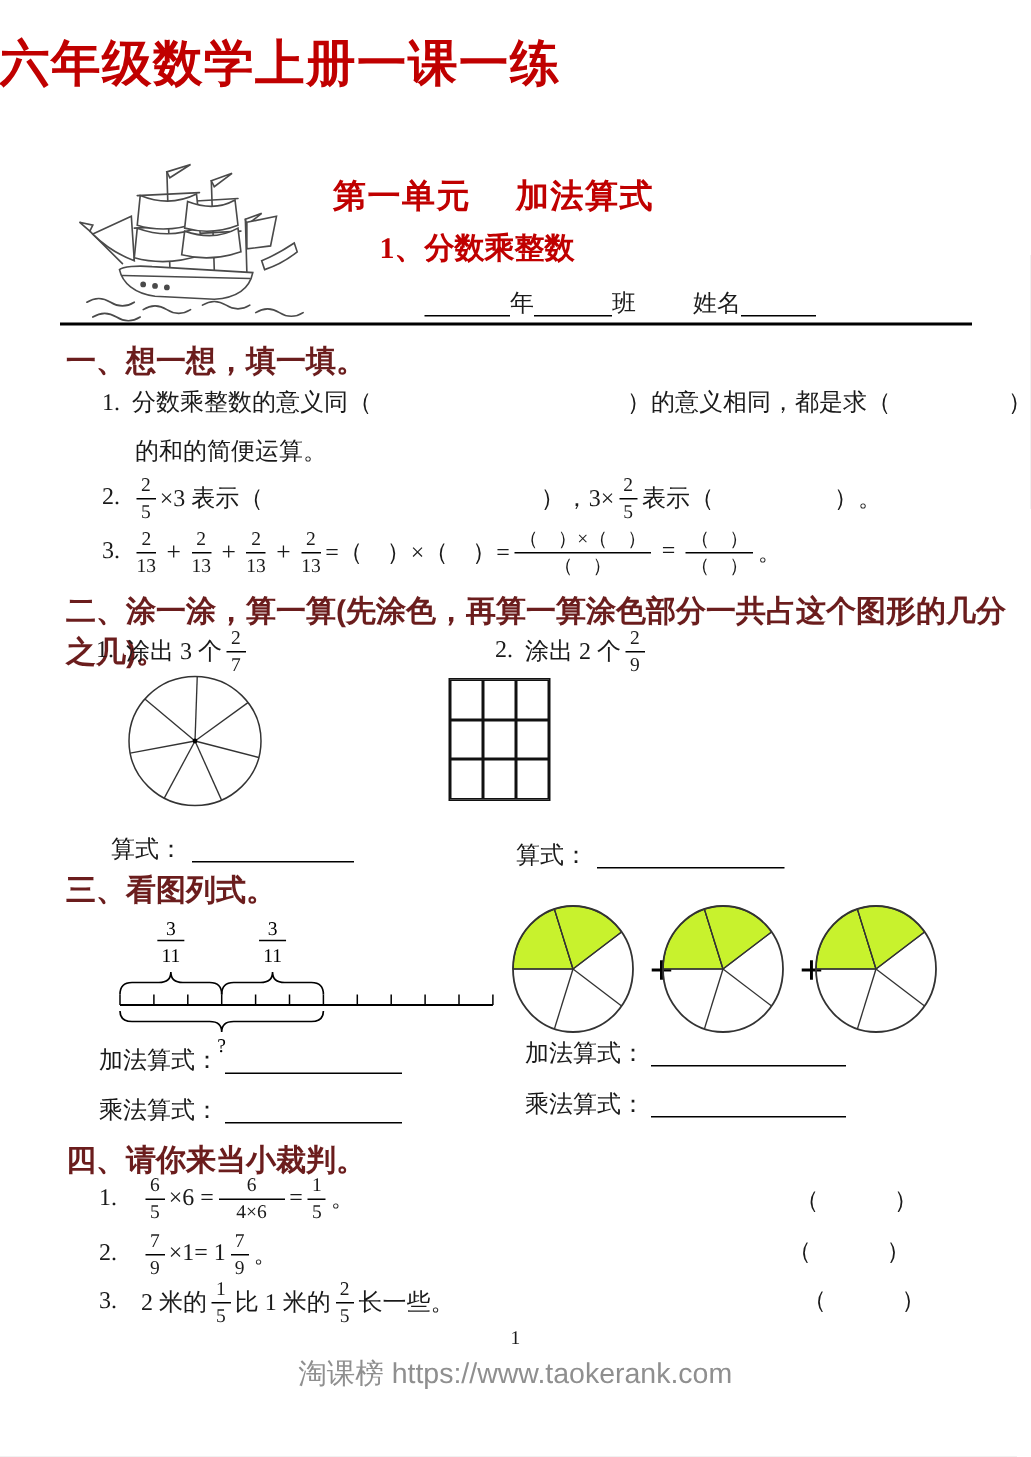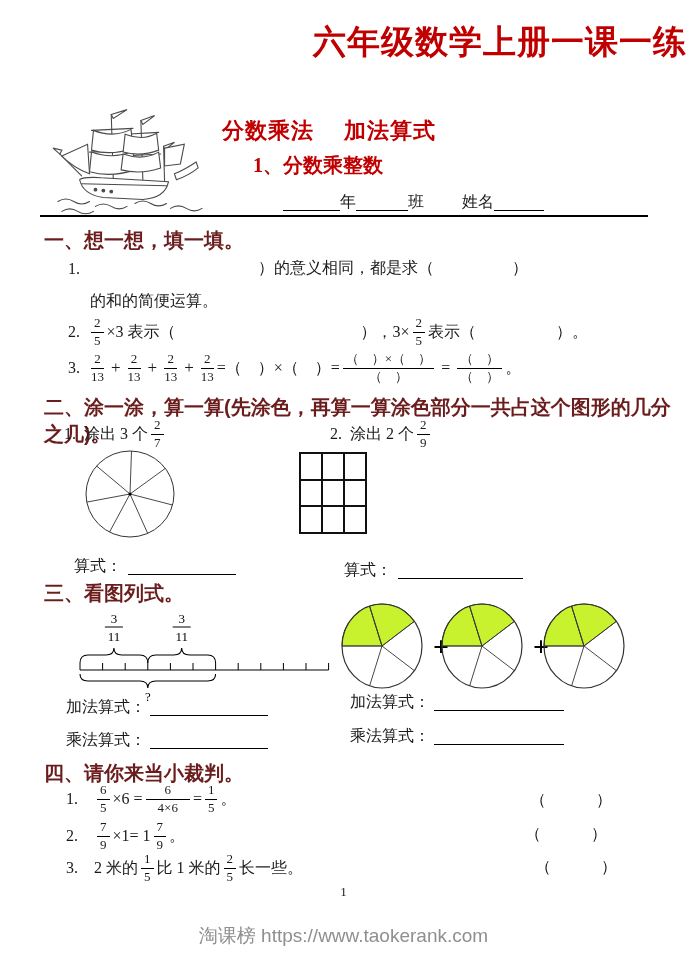--- a/index.html
+++ b/index.html
@@ -1,20 +1,20 @@
 <!DOCTYPE html>
 <html><head>
 <meta charset="utf-8">
 <style>
   html,body{margin:0;padding:0;background:#e8e8e8;}
   .page{position:relative;width:687px;height:971px;background:#ffffff;margin:0 auto;
         font-family:"Liberation Serif","DejaVu Serif",serif;color:#1a1a1a;overflow:hidden;}
   .hei{font-family:"Liberation Sans","DejaVu Sans",sans-serif;font-weight:bold;}
   .abs{position:absolute;}
-  .main-title{top:20px;left:0;width:100%;text-align:right;font-size:33px;letter-spacing:1px;}
+  .main-title{top:20px;left:0;width:100%;text-align:left;font-size:33px;letter-spacing:1px;}
   .unit-title{top:116px;left:222px;font-size:22px;letter-spacing:1px;font-weight:bold;}
   .lesson-title{top:152px;left:253px;font-size:20px;font-weight:bold;}
   .name-line{top:192px;left:283px;font-size:17px;}
   .rule{top:215px;left:40px;width:608px;border-top:2px solid #000;height:0;}
   .sec-title{font-size:20px;}
   .row{display:flex;align-items:center;font-size:16px;white-space:nowrap;}
   .frac{display:inline-flex;flex-direction:column;align-items:stretch;text-align:center;
         font-size:13px;line-height:1.15;margin:0 3px;vertical-align:middle;}
   .frac .fn{border-bottom:1px solid #000;padding:0 3px 1px 3px;display:block;}
   .frac .fd{padding-top:1px;display:block;}
@@ -80,40 +80,41 @@
         <path d="M6,98 Q14,93 22,98 T38,98"></path>
         <path d="M44,103 Q52,98 60,103 T76,103"></path>
         <path d="M84,100 Q92,95 100,100 T116,100"></path>
         <path d="M120,105 Q128,100 136,105 T152,105"></path>
         <path d="M10,108 Q18,103 26,108 T42,108"></path>
       </g>
     </svg>
   </div>
 
   <div class="abs unit-title" style="color: rgb(192, 0, 0);">
-    <span>分数乘法</span><span class="gap" style="width:30px;"></span><span>加法算式</span>
+    <span>第一单元</span><span class="gap" style="width:30px;"></span><span>加法算式</span>
   </div>
   <div class="abs lesson-title" style="color: rgb(192, 0, 0);">1、分数乘整数</div>
 
   <div class="abs name-line row">
     <span class="bl" style="width:57px;"></span>
     <span>年</span>
     <span class="bl" style="width:52px;"></span>
     <span>班</span>
     <span class="gap" style="width:38px;"></span>
     <span>姓名</span>
     <span class="bl" style="width:50px;"></span>
   </div>
 
   <div class="abs rule"></div>
 
   <div class="abs sec-title hei" style="left: 44px; top: 227px; color: rgb(107, 29, 29);">一、想一想，填一填。</div>
 
   <div class="abs row" style="left:68px;top:258px;">
     <span class="num-label">1.</span>
+    <span>分数乘整数的意义同（</span>
     <span class="gap" style="width:170px;"></span>
     <span>）的意义相同，都是求（</span>
     <span class="gap" style="width:78px;"></span>
     <span>）</span>
   </div>
   <div class="abs row" style="left:90px;top:291px;font-family:Liberation Mono, monospace;">的和的简便运算。</div>
 
   <div class="abs row" style="left:68px;top:316px;">
     <span class="num-label">2.</span>
     <span class="frac">
@@ -345,15 +346,15 @@
     <span>比 1 米的</span>
     <span class="frac">
         <span class="fn">2</span>
         <span class="fd">5</span>
       </span>
     <span>长一些。</span>
   </div>
   <div class="abs judge" style="left:535px;top:857px;">（　　）</div>
 
   <div class="abs pagenum">1</div>
-  <div class="abs footer" style="color: rgb(143, 143, 143); margin-top: 20px;">淘课榜 https://www.taokerank.com</div>
+  <div class="abs footer" style="color: rgb(143, 143, 143);">淘课榜 https://www.taokerank.com</div>
 
 </div>
 
 </body></html>

